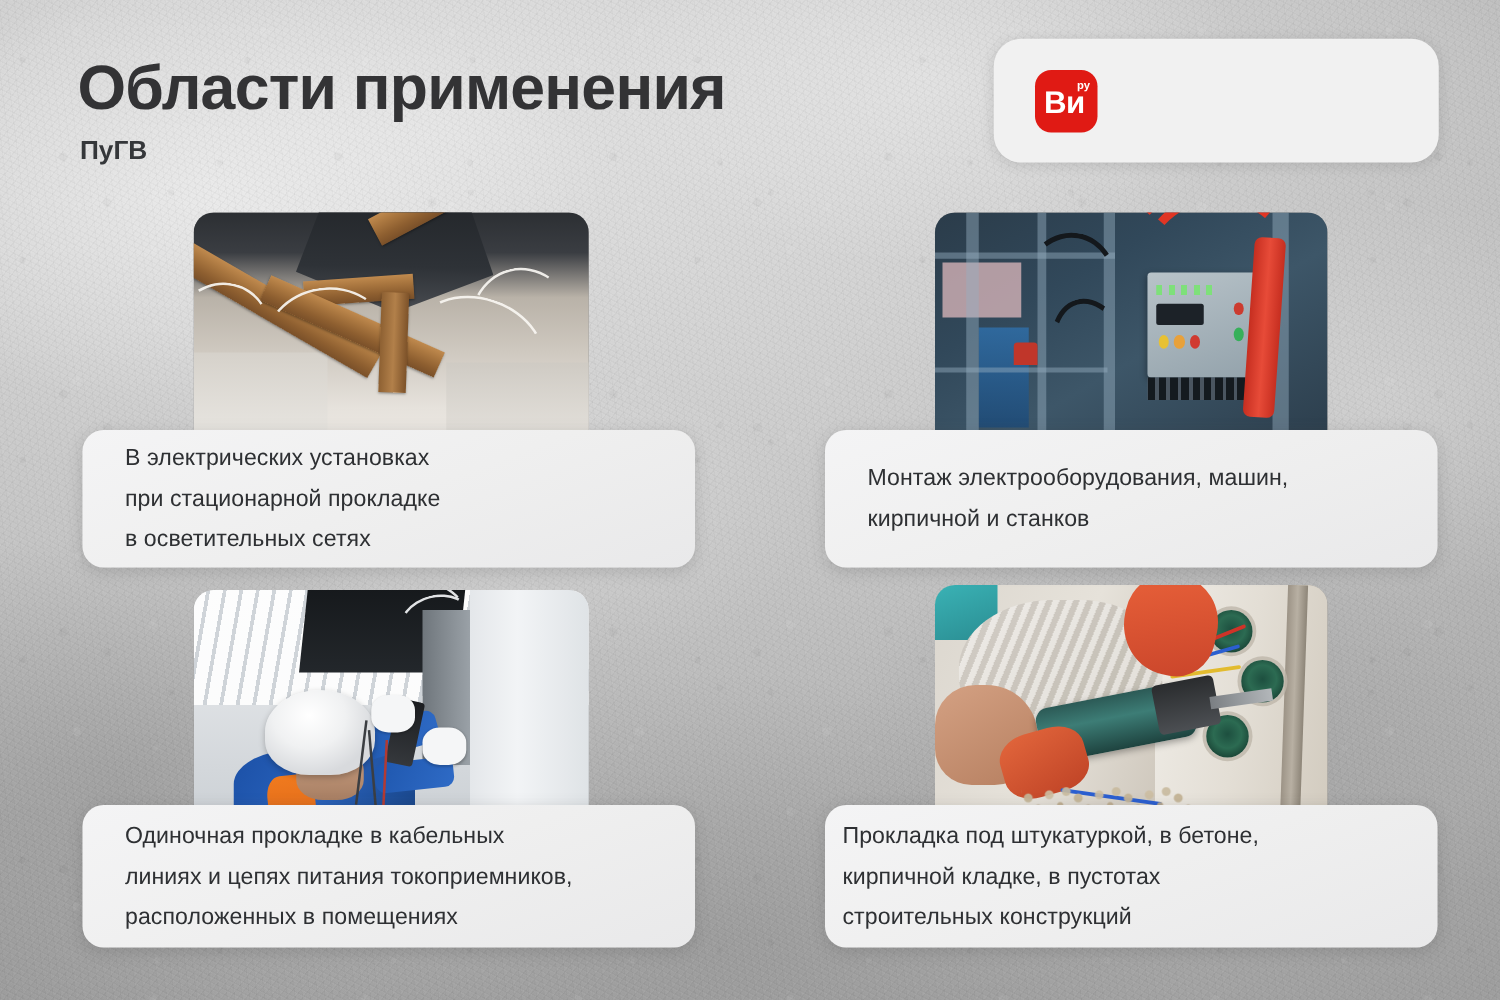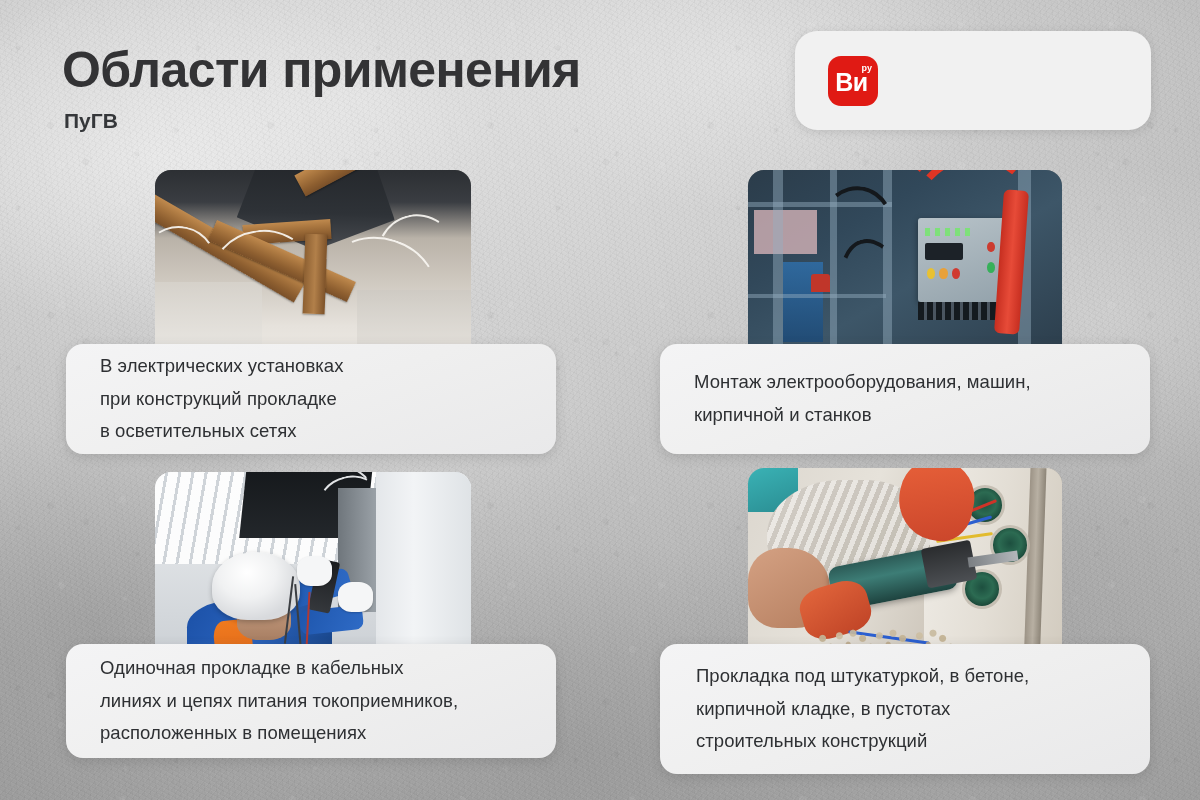--- a/index.html
+++ b/index.html
@@ -454,21 +454,21 @@
     margin: 0;
     color: #2e3033;
     font-size: 18.5px;
     line-height: 1.78;
     letter-spacing: 0.05px;
     white-space: pre-line;
   }
   #card-lighting-networks   { left: 66px;  top: 344px; width: 490px; height: 110px; padding-left: 34px; }
   #card-equipment-mounting  { left: 660px; top: 344px; width: 490px; height: 110px; padding-left: 34px; }
   #card-cable-lines         { left: 66px;  top: 644px; width: 490px; height: 114px; padding-left: 34px; }
-  #card-concrete-laying     { left: 660px; top: 644px; width: 490px; height: 130px; padding-left: 36px; }
+  #card-concrete-laying     { left: 660px; top: 644px; width: 490px; height: 114px; padding-left: 14px; }
 </style>
 </head>
 <body>
 
 <div id="stage">
 
   <div class="bg-layer bg-base"></div>
   <div class="bg-layer bg-patch"></div>
   <div class="bg-layer bg-grain"></div>
   <div class="bg-layer bg-mottle"></div>
@@ -580,21 +580,21 @@
       <div class="drill-bit"></div>
       <div class="glove-orange"></div>
       <div class="wire-c blue2"></div>
       <div class="wire-c yel2"></div>
       <div class="debris"></div>
     </div>
   </div>
 
   <div class="text-card" id="card-lighting-networks">
     <p>В электрических установках
-при конструкций прокладке
+при стационарной прокладке
 в осветительных сетях</p>
   </div>
   <div class="text-card" id="card-equipment-mounting">
     <p>Монтаж электрооборудования, машин,
 кирпичной и станков</p>
   </div>
   <div class="text-card" id="card-cable-lines">
     <p>Одиночная прокладке в кабельных
 линиях и цепях питания токоприемников,
 расположенных в помещениях</p>

